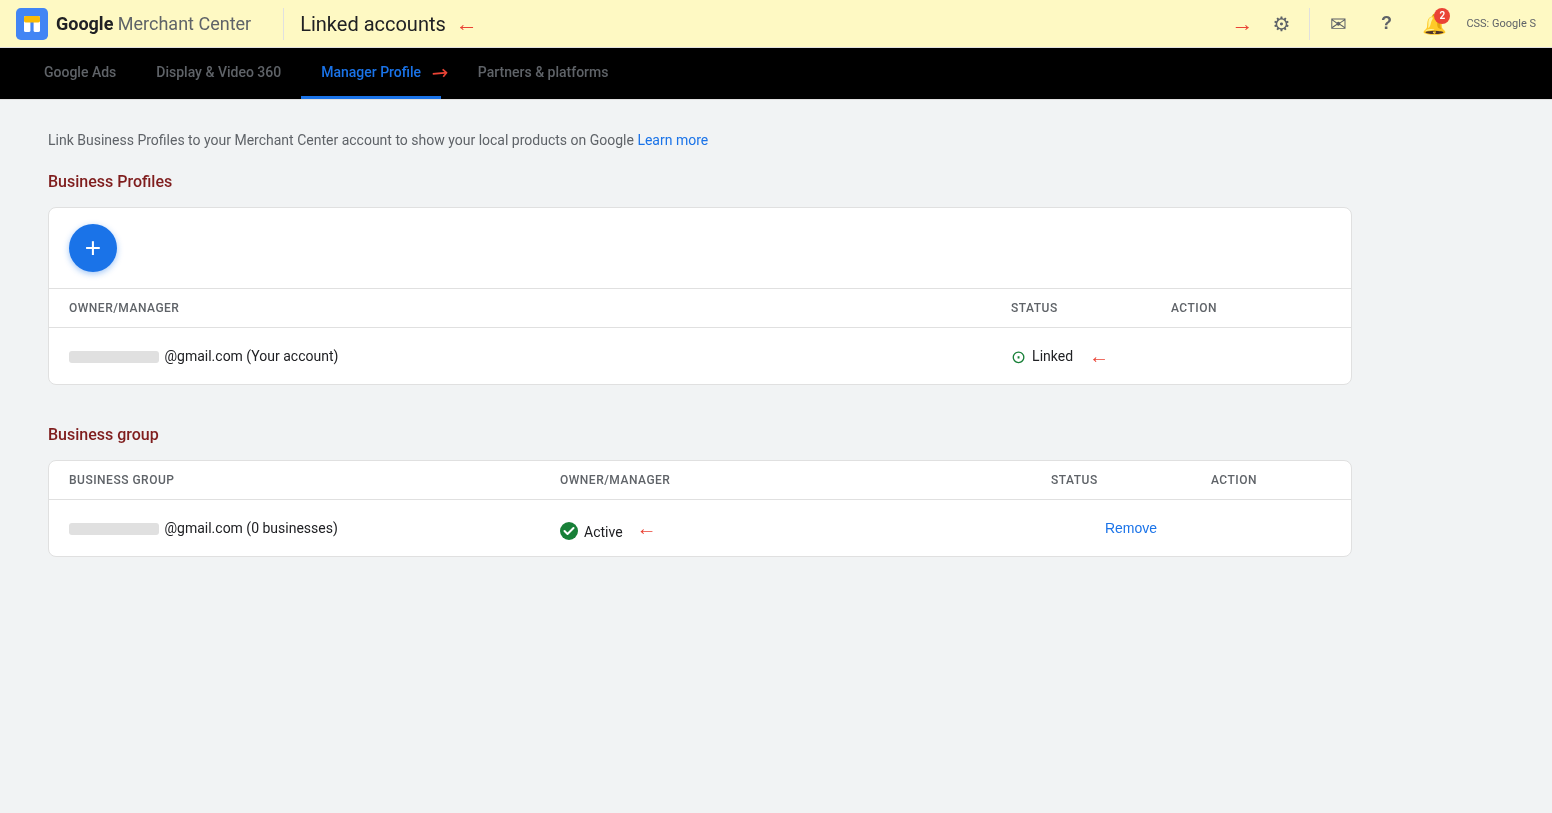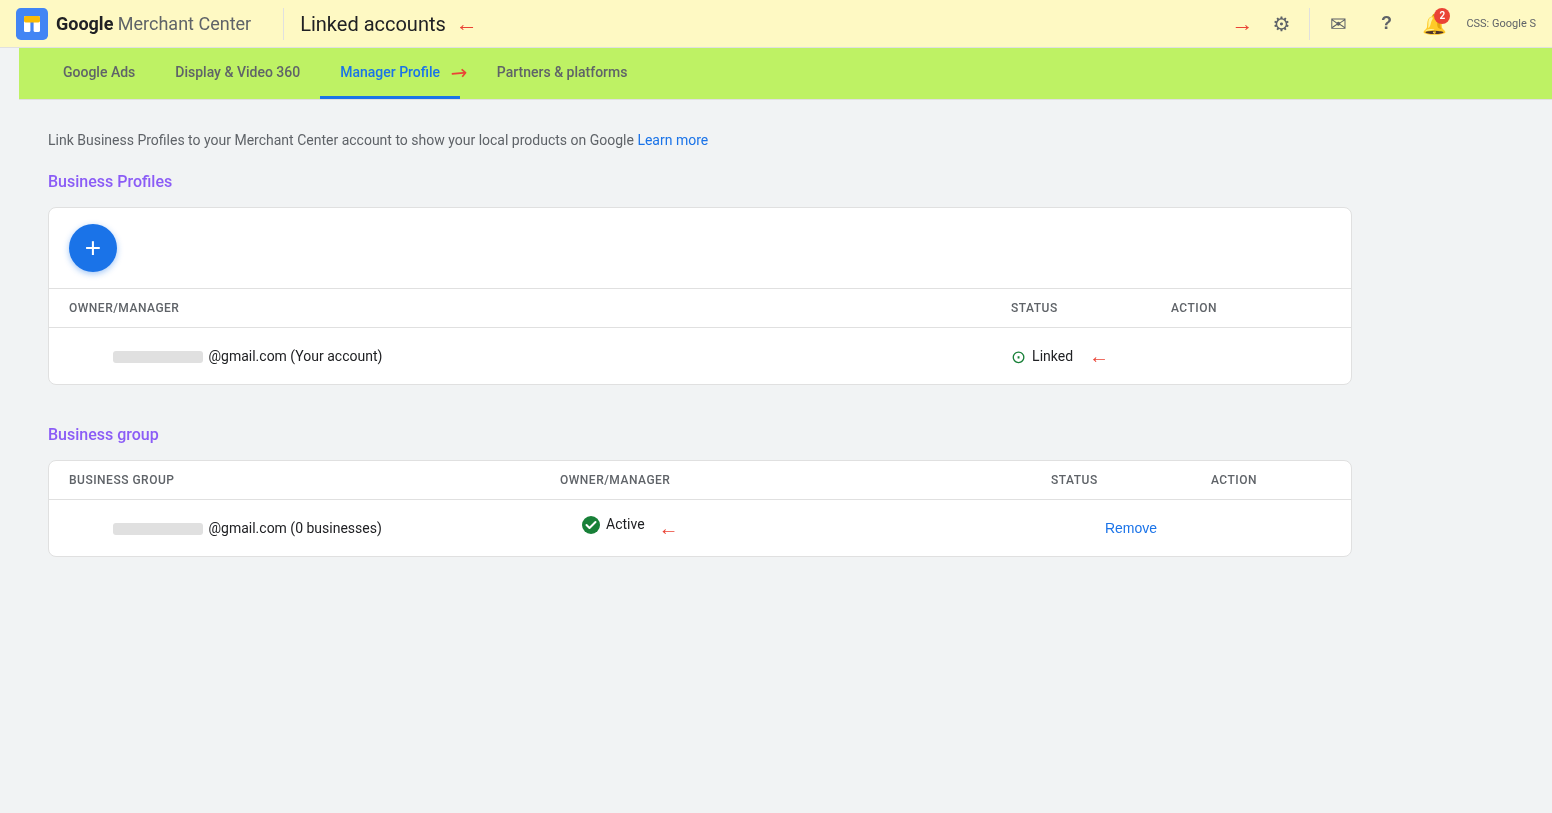--- a/index.html
+++ b/index.html
@@ -83,27 +83,26 @@
       font-weight: 600;
     }
     .css-label {
       font-size: 11px;
       color: #5f6368;
       margin-left: 4px;
     }
 
     
     .tabs-bar {
-      background: #bef264;
+      background: #000000;
       display: flex;
       align-items: center;
       padding: 0 24px;
       border-bottom: 1px solid #e0e0e0;
       gap: 0;
-      margin-left: 19px;
     }
     .tab-item {
       padding: 16px 20px;
       font-size: 14px;
       color: #5f6368;
       cursor: pointer;
       border-bottom: 3px solid transparent;
       white-space: nowrap;
       font-weight: 500;
       text-decoration: none;
@@ -125,21 +124,21 @@
       margin-bottom: 24px;
     }
     .desc-text a {
       color: #1a73e8;
       text-decoration: none;
     }
 
     .section-title {
       font-size: 16px;
       font-weight: 500;
-      color: #8b5cf6;
+      color: #7f1d1d;
       margin-bottom: 16px;
     }
 
     
     .card {
       background: #fff;
       border-radius: 8px;
       border: 1px solid #e0e0e0;
       margin-bottom: 40px;
       overflow: hidden;
@@ -186,21 +185,21 @@
       padding: 16px 20px;
       border-bottom: 1px solid #f1f3f4;
       align-items: center;
     }
     .table-row-3col {
       grid-template-columns: 1fr 160px 160px;
     }
     .table-row-4col {
       grid-template-columns: 1fr 1fr 160px 120px;
     }
-    .table-row:last-child { border-bottom: none; margin-left: 44px; }
+    .table-row:last-child { border-bottom: none; }
 
     .email-redacted {
       display: inline-block;
       width: 90px;
       height: 12px;
       background: #e0e0e0;
       border-radius: 3px;
       margin-right: 2px;
       vertical-align: middle;
     }
@@ -211,21 +210,21 @@
       gap: 6px;
       color: #202124;
     }
     .status-linked .check-icon {
       color: #188038;
       font-size: 18px;
     }
 
     .status-active {
       display: flex;
-      align-items: flex-start;
+      align-items: flex-end;
       gap: 6px;
       color: #202124;
     }
 
     .remove-btn {
       color: #1a73e8;
       font-size: 14px;
       font-weight: 500;
       cursor: pointer;
       background: none;

